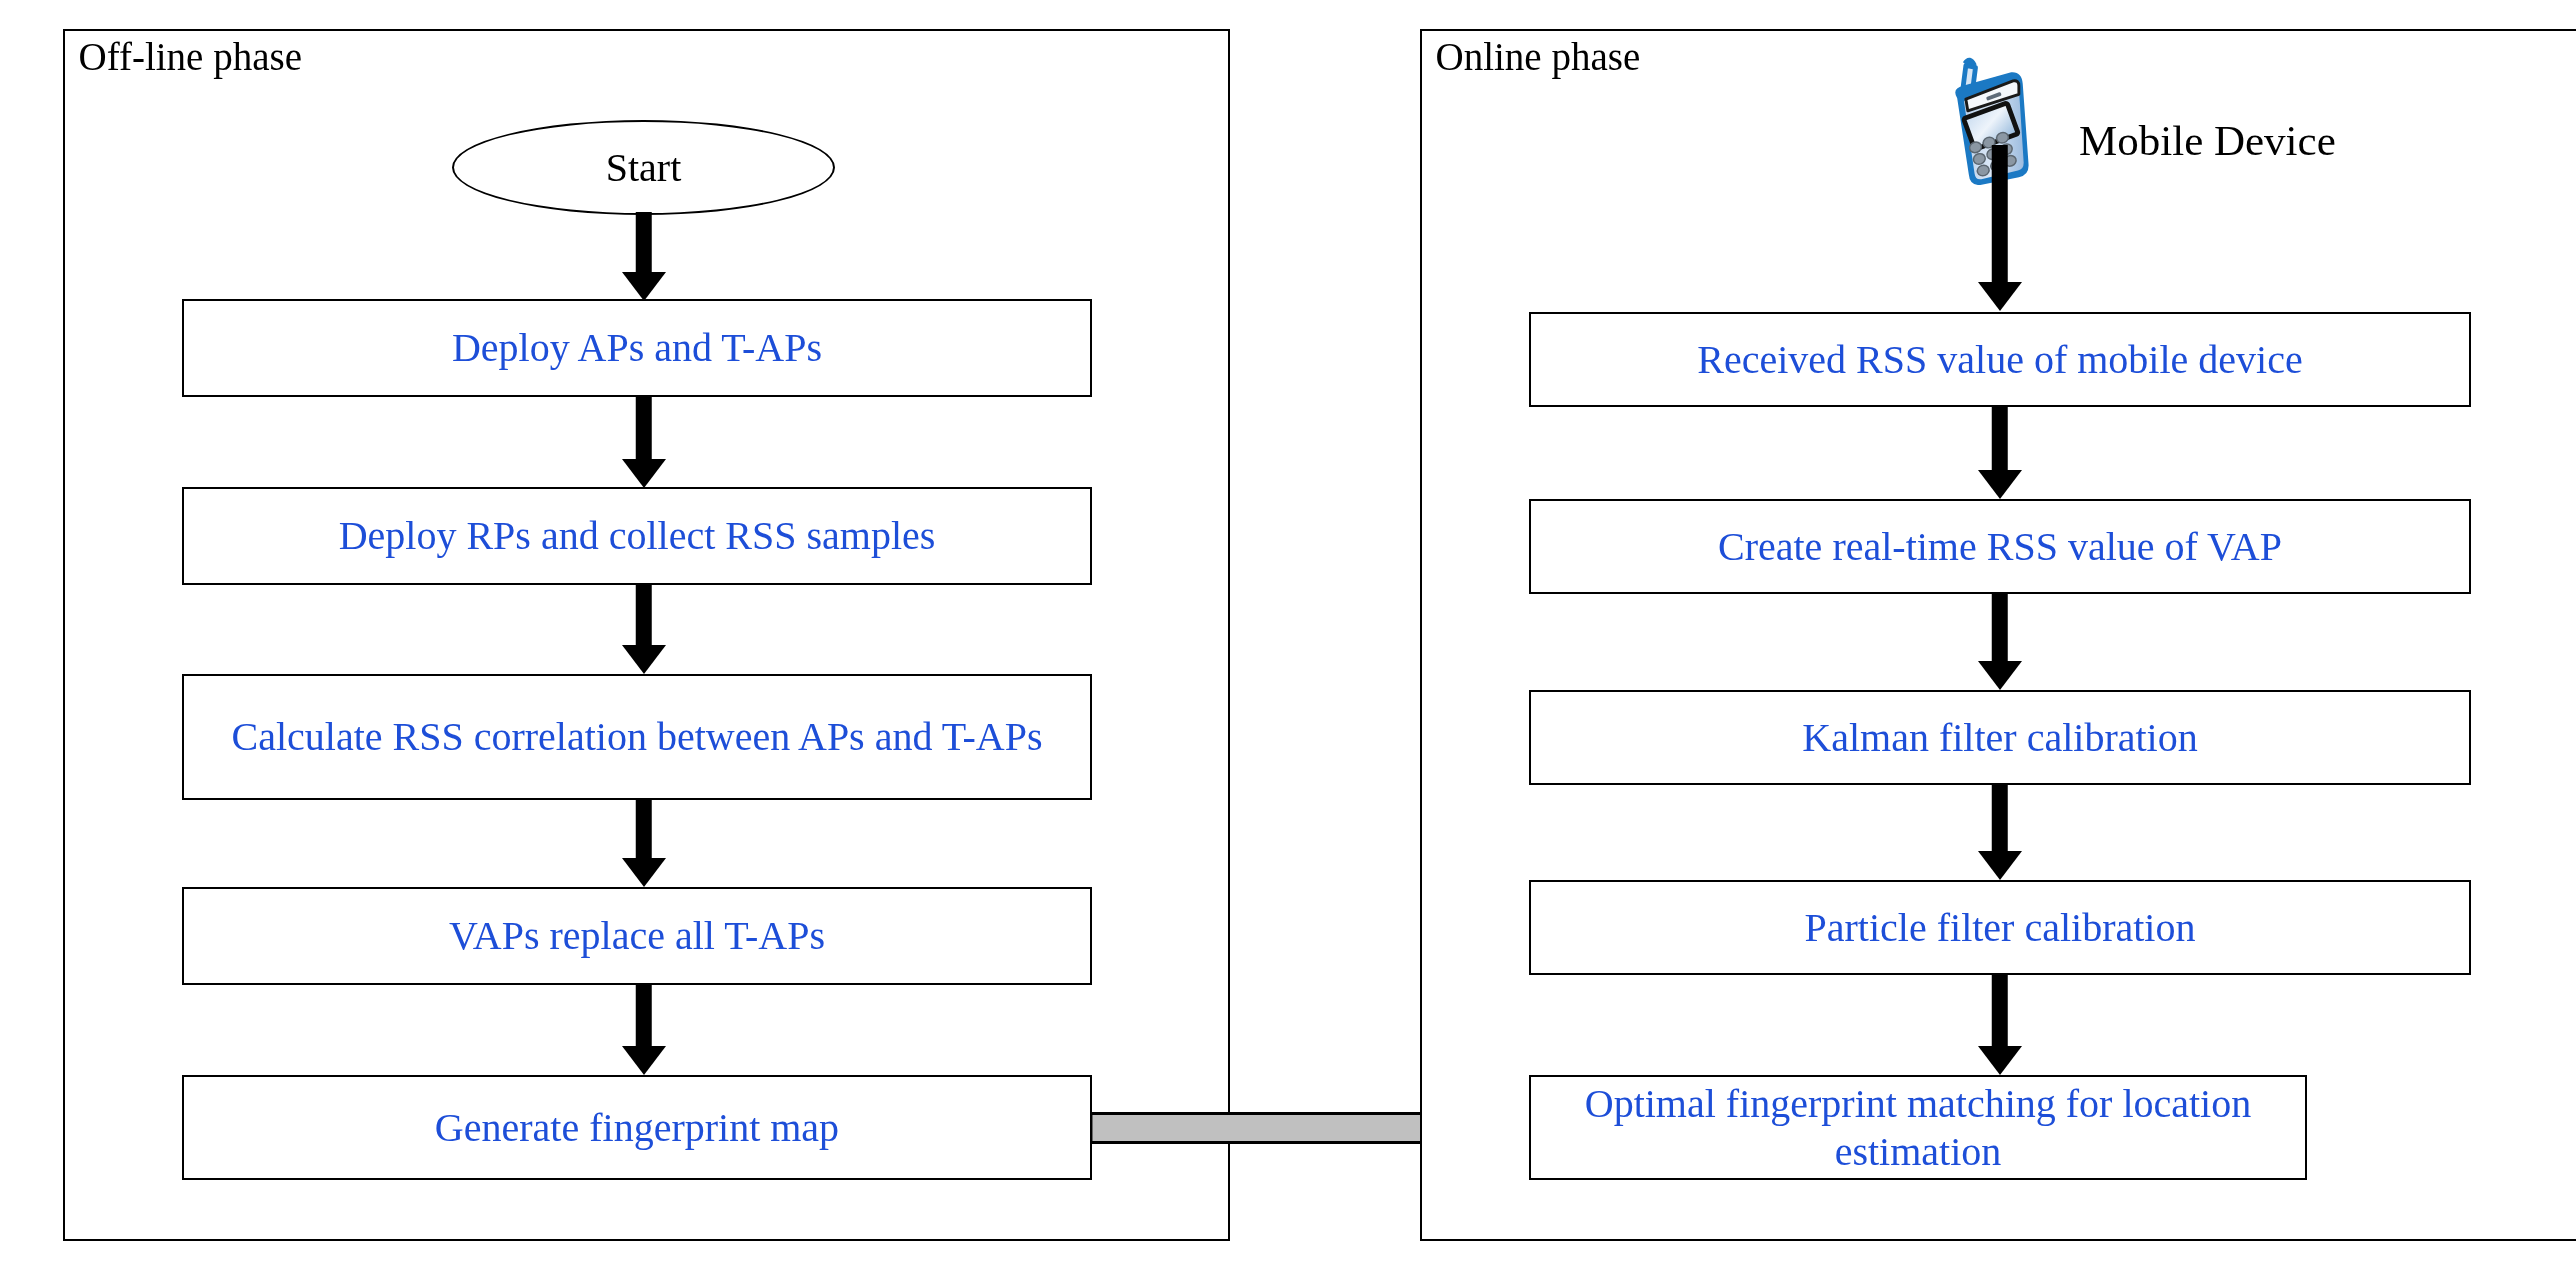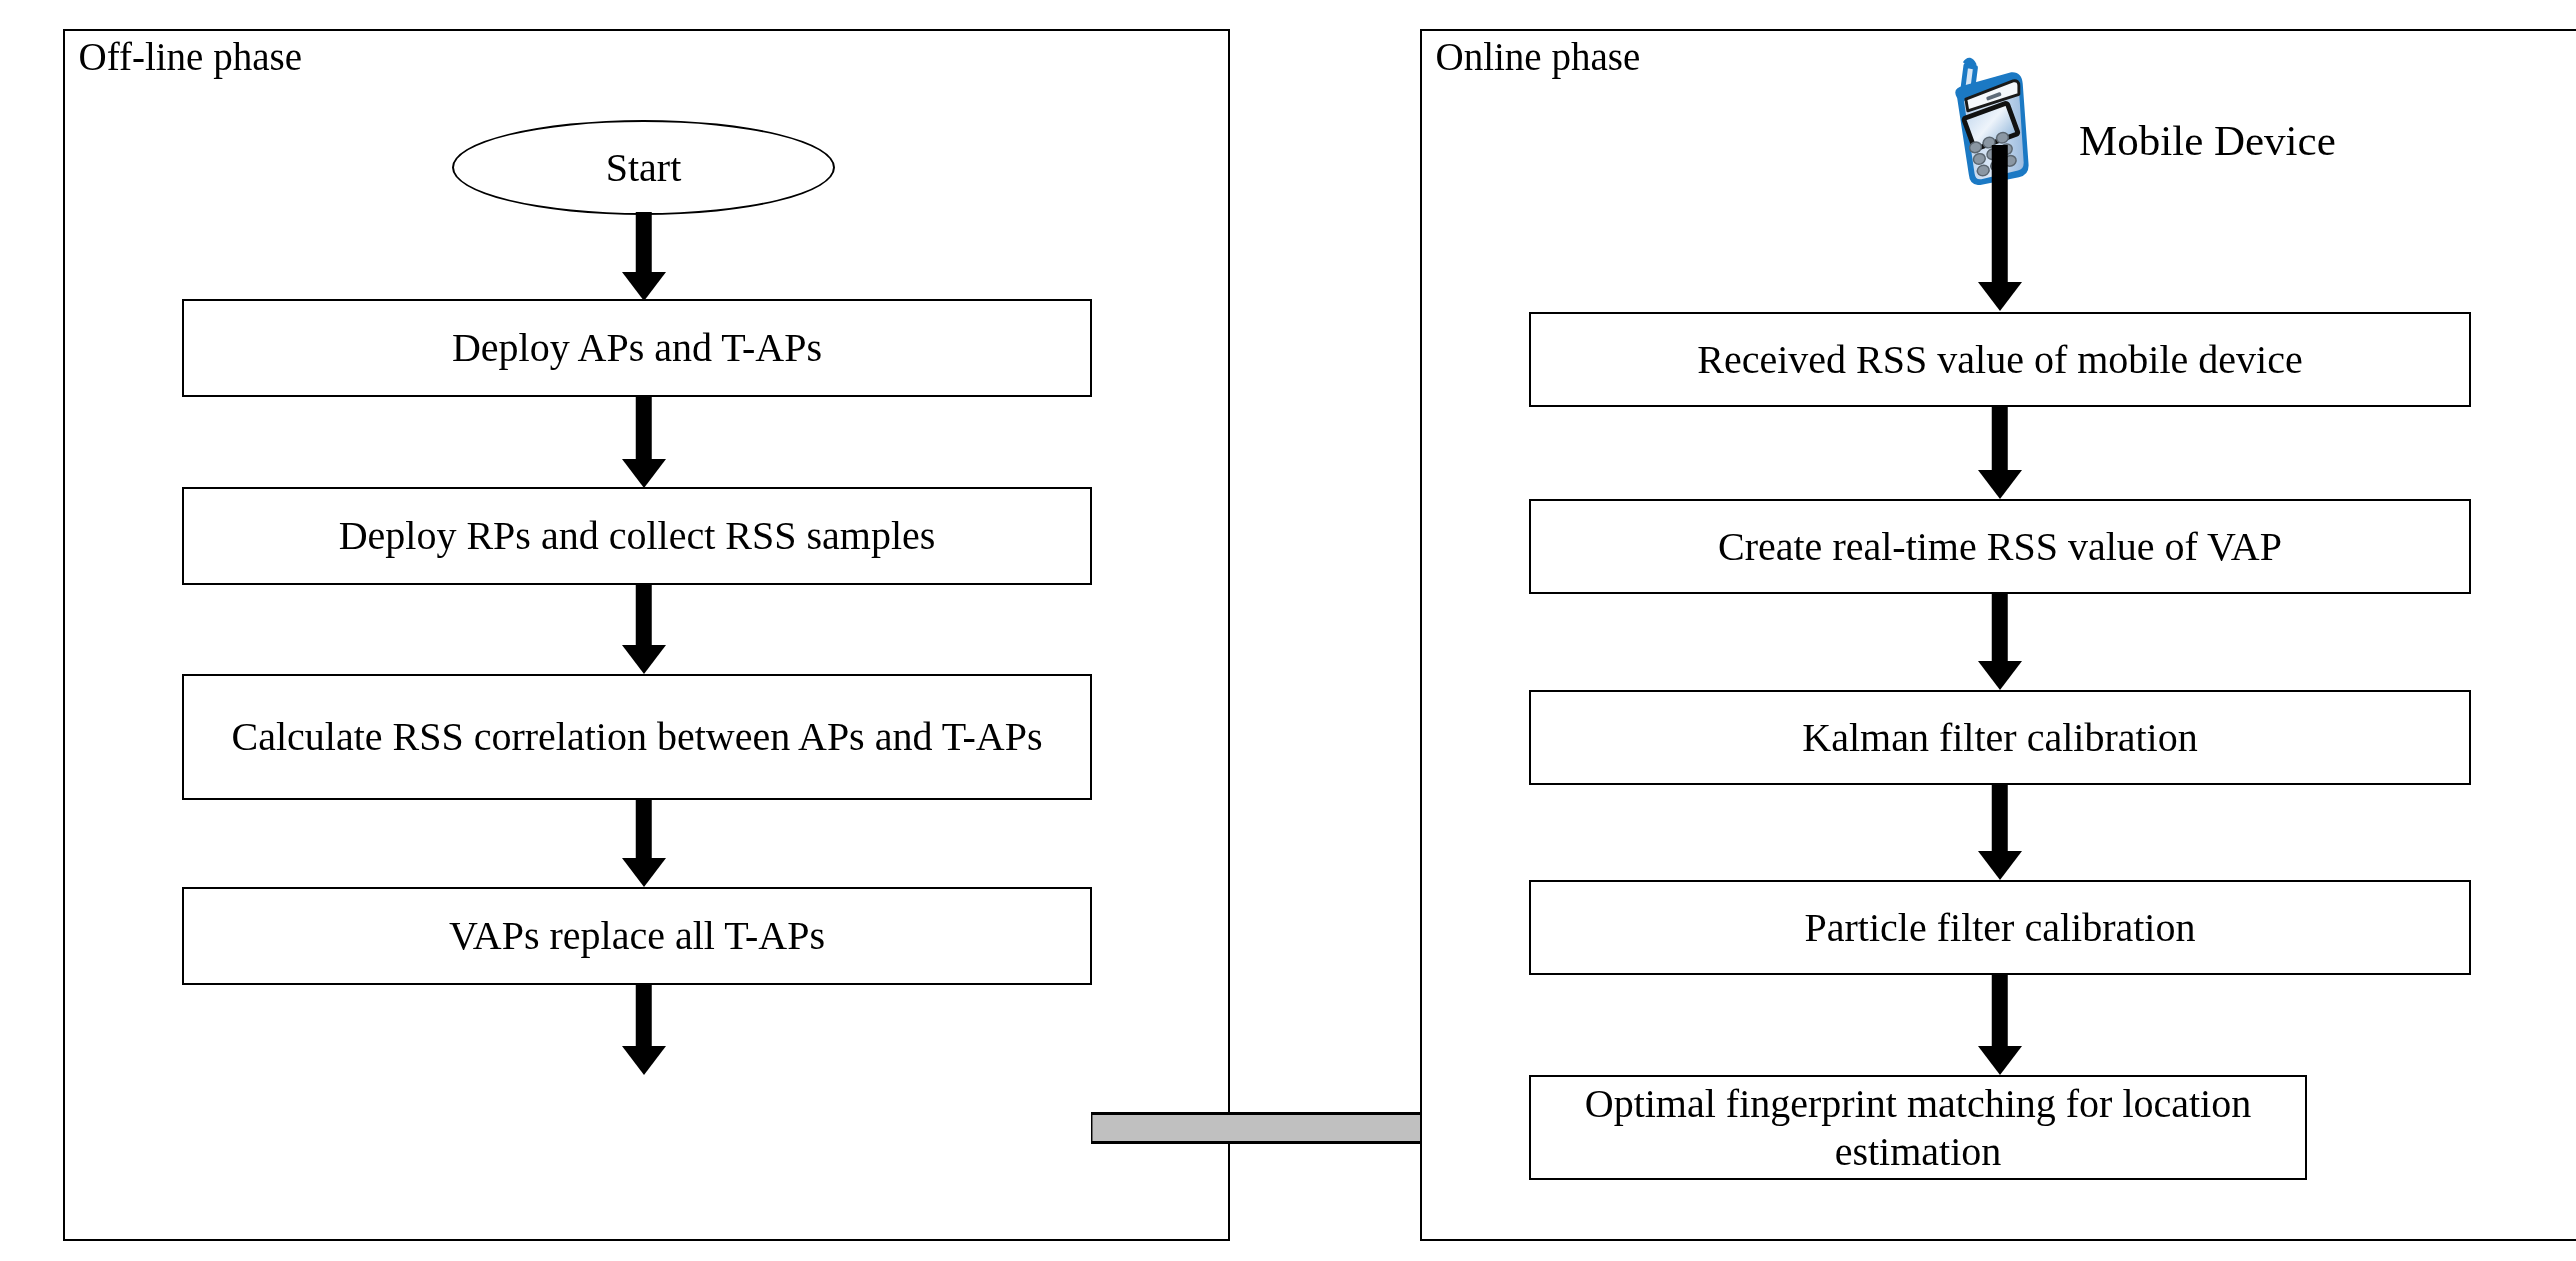--- a/index.html
+++ b/index.html
@@ -49,21 +49,21 @@
   
   .proc-box {
     position: absolute;
     box-sizing: border-box;
     border: 2.9px solid #000000;
     background: #ffffff;
     display: flex;
     align-items: center;
     justify-content: center;
     text-align: center;
-    color: #000000;
+    color: #1d4ed8;
     font-size: 40px;
     line-height: 1.18;
     padding: 1.9px 9.7px;
   }
   .proc-box .lbl { display: block; width: 100%; }
 
   
   #start-node {
     position: absolute;
     left: 420px;
@@ -180,20 +180,23 @@
 
   <div class="proc-box" style="left:150px; top:887px; width:910px; height:98px;">
     <span class="lbl">VAPs replace all T-APs</span>
   </div>
 
   <div class="flow-arrow" style="left:589px; top:985px; height:90px;">
     <div class="shaft" style="height:61px;"></div>
     <div class="head"></div>
   </div>
 
+  <div class="proc-box" style="left:150px; top:1075px; width:910px; height:105px;">
+    <span class="lbl">Generate fingerprint map</span>
+  </div>
 
   <div id="bridge-arrow">
     <svg width="441" height="72" viewBox="0 0 456 74" aria-hidden="true">
       <polygon points="0,22 374,22 374,1 455,37 374,73 374,52 0,52" fill="#c0c0c0" stroke="#000000" stroke-width="3" stroke-linejoin="miter"></polygon>
     </svg>
   </div>
 
   <div class="phase-panel" id="panel-online">
     <div class="phase-title">Online phase</div>
   </div>

